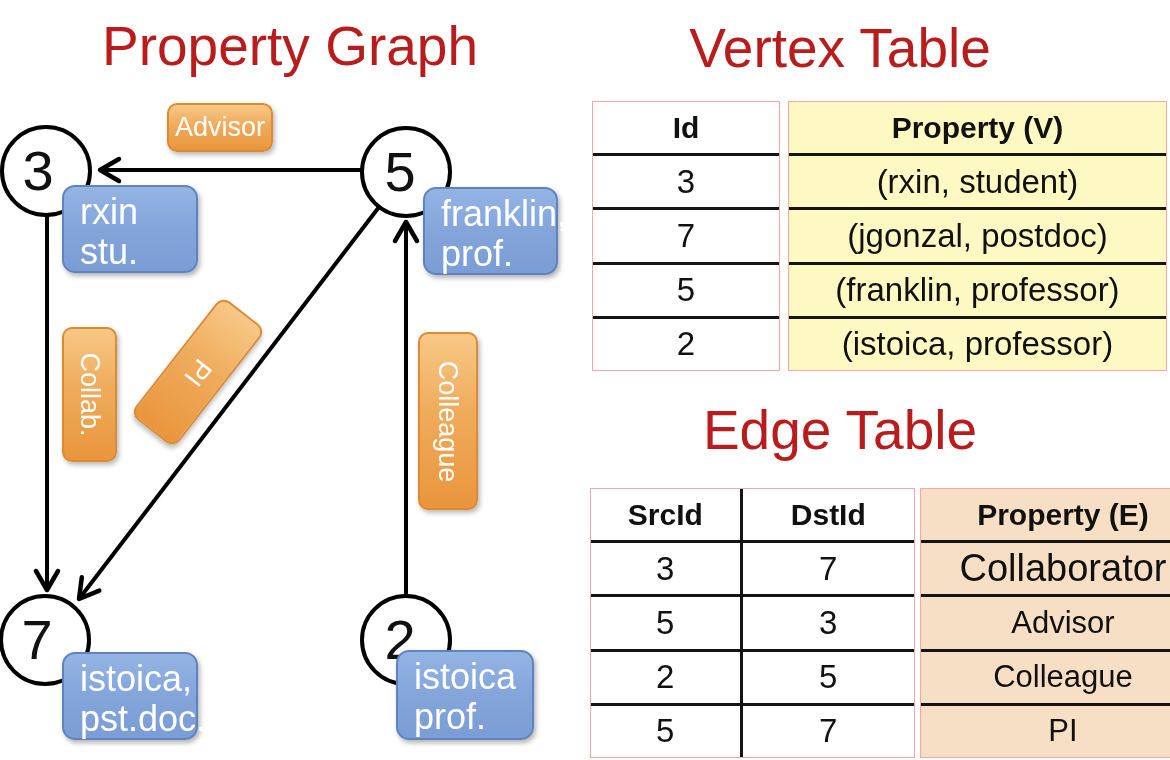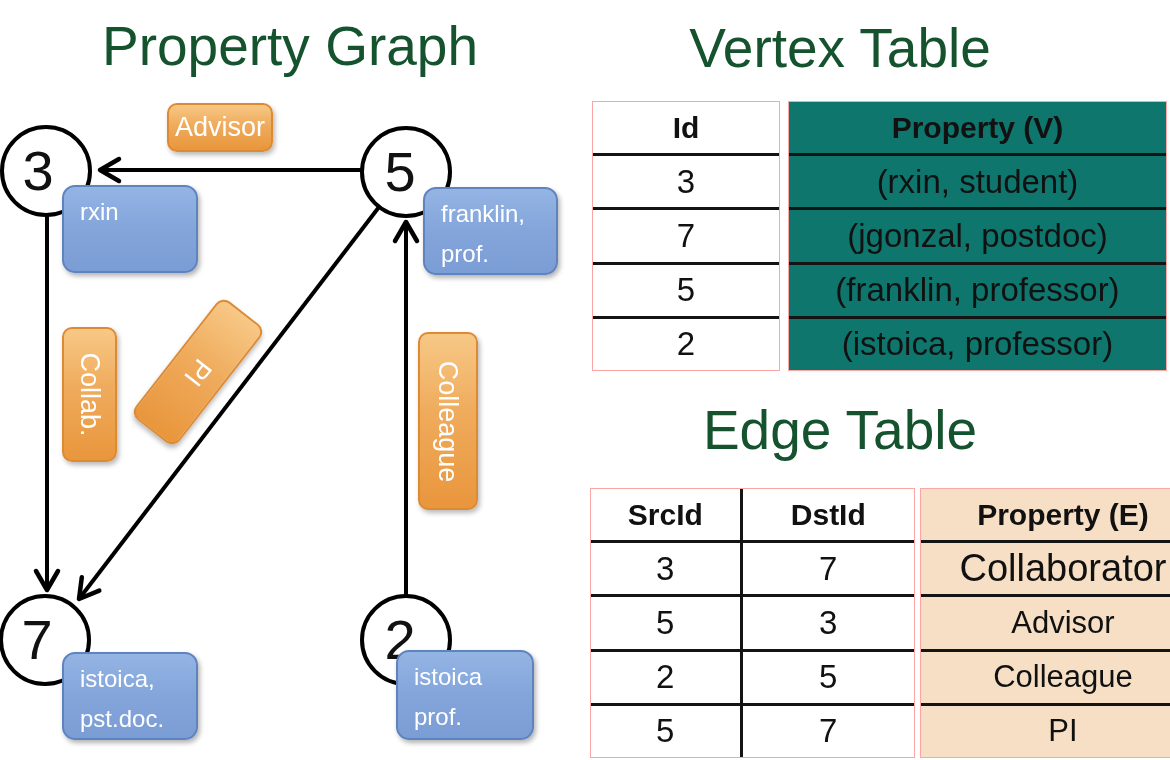--- a/index.html
+++ b/index.html
@@ -3,21 +3,21 @@
 <meta charset="utf-8">
 <style>
   html,body{margin:0;padding:0;background:#fff;}
   #stage{
     position:relative;width:1170px;height:760px;overflow:hidden;background:#ffffff;
     font-family:"Liberation Sans", sans-serif;color:#111;
   }
   .abs{position:absolute;}
   
   .big-title{
-    font-size:55px;font-weight:400;letter-spacing:0px;color:#14532d;
+    font-size:55px;font-weight:400;letter-spacing:0px;color:#b91c1c;
     text-align:center;white-space:nowrap;
   }
   
   .node-num{
     width:64px;text-align:center;font-size:56px;font-weight:400;color:#111;
     line-height:66px;
   }
   
   .edge-label{
     background:linear-gradient(180deg,#f7c886 0%,#efab5c 45%,#e9963c 100%);
@@ -26,36 +26,36 @@
     color:#ffffff;font-size:27px;
     display:flex;align-items:center;justify-content:center;
     box-sizing:border-box;
   }
   .edge-label .vtext{transform:rotate(90deg);white-space:nowrap;}
   
   .vprop{
     background:linear-gradient(180deg,#94b4e4 0%,#83a5da 50%,#7b9dd5 100%);
     border:2px solid #5e83be;border-radius:13px;
     box-shadow:2px 3px 5px rgba(0,0,0,0.3);
-    color:#ffffff;font-size:24px;line-height:40px;
+    color:#ffffff;font-size:36px;line-height:40px;
     padding:5px 0 0 16px;box-sizing:border-box;
   }
   .vprop span{display:block;}
   
   .tcol{
     border:1px solid #fca5a5;box-sizing:border-box;
     display:flex;flex-direction:column;
   }
   .trow{
     flex:1;display:flex;align-items:center;justify-content:center;
     font-size:33px;border-top:3px solid #141414;
   }
   .trow:first-child{border-top:none;}
   .trow.hdr{font-weight:bold;font-size:30px;}
-  .bluefill{background:#0f766e;}
+  .bluefill{background:#fef9c3;}
   .tanfill{background:#f6dfc4;}
   .split{display:flex;width:100%;height:100%;}
   .split .cell{
     flex:1;display:flex;align-items:center;justify-content:center;height:100%;
   }
   .split .cell + .cell{border-left:3px solid #141414;}
 </style>
 </head>
 <body>
 
@@ -94,20 +94,21 @@
   </div>
   <div class="abs edge-label" style="left:170px;top:297px;width:56px;height:150px;transform:rotate(38deg);">
     <span class="vtext">PI</span>
   </div>
   <div class="abs edge-label" style="left:418px;top:332px;width:60px;height:178px;">
     <span class="vtext">Colleague</span>
   </div>
 
   <div class="abs vprop" style="left:62px;top:185px;width:136px;height:88px;">
     <span>rxin</span>
+    <span>stu.</span>
   </div>
   <div class="abs vprop" style="left:423px;top:187px;width:135px;height:88px;">
     <span>franklin,</span>
     <span>prof.</span>
   </div>
   <div class="abs vprop" style="left:62px;top:652px;width:136px;height:88px;">
     <span>istoica,</span>
     <span>pst.doc.</span>
   </div>
   <div class="abs vprop" style="left:396px;top:650px;width:138px;height:90px;">

